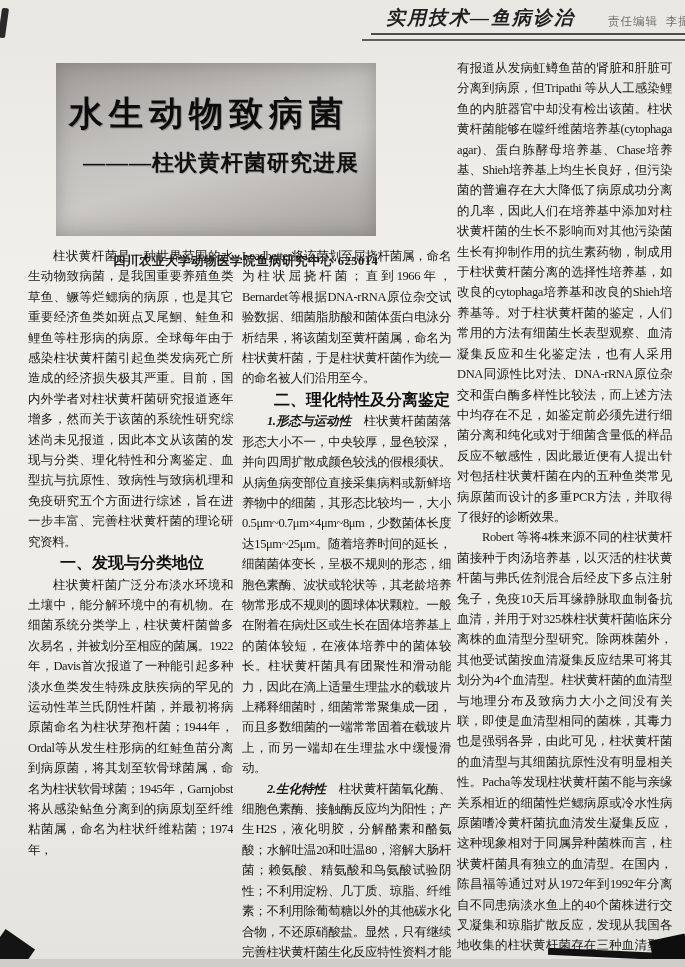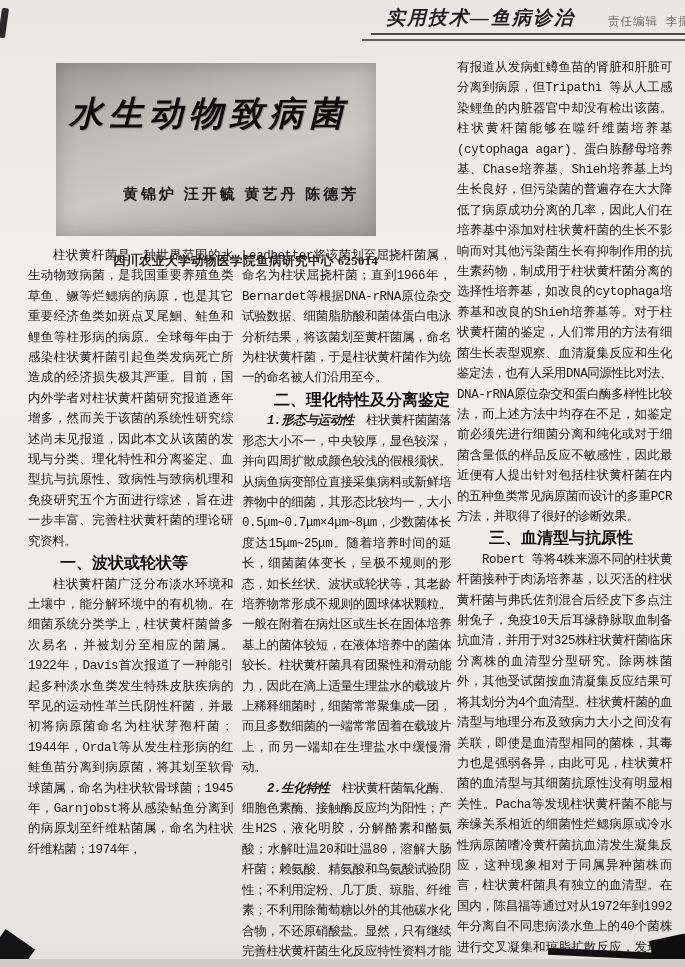--- a/index.html
+++ b/index.html
@@ -10,34 +10,34 @@
   .hdr-title{position:absolute;left:386px;top:5px;font-size:19px;font-weight:bold;font-style:italic;
              letter-spacing:2px;color:#1f1f1f;white-space:nowrap;}
   .hdr-editor{position:absolute;left:576px;top:14px;font-size:11.5px;color:#6f6e6a;letter-spacing:1px;white-space:nowrap;margin-left:32px;}
   .hdr-rule1{position:absolute;left:371px;top:33px;width:314px;height:2px;background:#4e4d4b;}
   .hdr-rule2{position:absolute;left:362px;top:39px;width:323px;height:2px;background:#615f5c;}
   
   .title-box{position:absolute;left:56px;top:63px;width:320px;height:173px;
              background:linear-gradient(165deg,#9f9c98 0%,#c3c1bd 38%,#cbc9c5 58%,#a6a39f 100%);
              box-shadow:inset 0 0 20px rgba(70,70,68,.35);}
   .title-main{position:absolute;left:13px;top:28px;font-size:34px;font-weight:900;letter-spacing:6px;
-              color:#0c0c0c;white-space:nowrap;text-shadow:1px 1px 0 rgba(0,0,0,.25);font-style:italic;}
+              color:#0c0c0c;white-space:nowrap;text-shadow:1px 1px 0 rgba(0,0,0,.25);}
   .title-sub{position:absolute;left:27px;top:85px;font-size:22px;font-weight:900;letter-spacing:1px;
              color:#101010;white-space:nowrap;text-shadow:.5px .5px 0 rgba(0,0,0,.2);}
   .title-authors{position:absolute;left:67px;top:122px;font-size:15px;font-weight:bold;letter-spacing:3px;
                  color:#161616;white-space:nowrap;}
   .title-affil{position:absolute;left:57px;top:147px;font-size:12.5px;font-weight:bold;letter-spacing:.5px;
                color:#1f1f1f;white-space:nowrap;margin-top:43px;}
   
   .col{position:absolute;overflow:hidden;font-size:12.5px;line-height:20.4px;letter-spacing:-.4px;
        text-align:justify;color:#191919;}
   #col1{left:28px;top:246px;width:205px;height:712px;}
   #col2{left:242px;top:246px;width:209px;height:712px;}
   #col3{left:457px;top:58px;width:215px;height:901px;}
-  .col p{margin:0;text-indent:2em;font-family:Liberation Mono, monospace;}
+  .col p{margin:0;text-indent:2em;}
   .col p.cont{text-indent:0;}
   .col h3{margin:0;font-size:16px;font-weight:bold;text-indent:2em;letter-spacing:0;line-height:22.5px;color:#0e0e0e;}
   .species{font-style:italic;letter-spacing:0;}
   .runin{font-weight:bold;font-style:italic;}
   
   .artifact{position:absolute;background:#1b1b1b;}
   .a-topleft{left:0;top:8px;width:7px;height:30px;transform:rotate(8deg);border-radius:2px;background:#2a2a2a;}
   .a-botleft{left:-8px;top:936px;width:36px;height:36px;transform:rotate(35deg);background:#141414;}
   .a-botline-l{left:0;top:960px;width:150px;height:5px;background:#1d1d1d;transform:rotate(-.5deg);}
   .a-botline-r{left:548px;top:951px;width:140px;height:7px;background:#121212;transform:rotate(2.6deg);}
@@ -48,41 +48,40 @@
 
 <div id="page">
 
   <div class="hdr-title">实用技术—鱼病诊治</div>
   <div class="hdr-editor"><span>责任编辑</span>&nbsp;&nbsp;<span>李振龙</span></div>
   <div class="hdr-rule1"></div>
   <div class="hdr-rule2"></div>
 
   <div class="title-box">
     <div class="title-main">水生动物致病菌</div>
-    <div class="title-authors">黄锦炉 汪开毓 黄艺丹 陈德芳</div>
+    <div class="title-sub">———柱状黄杆菌研究进展</div>
     <div class="title-affil">四川农业大学动物医学院鱼病研究中心 625014</div>
   </div>
 
   <div id="col1" class="col">
     <p>柱状黄杆菌是一种世界范围的水生动物致病菌，是我国重要养殖鱼类草鱼、鳜等烂鳃病的病原，也是其它重要经济鱼类如斑点叉尾鮰、鲑鱼和鲤鱼等柱形病的病原。全球每年由于感染柱状黄杆菌引起鱼类发病死亡所造成的经济损失极其严重。目前，国内外学者对柱状黄杆菌研究报道逐年增多，然而关于该菌的系统性研究综述尚未见报道，因此本文从该菌的发现与分类、理化特性和分离鉴定、血型抗与抗原性、致病性与致病机理和免疫研究五个方面进行综述，旨在进一步丰富、完善柱状黄杆菌的理论研究资料。</p>
-    <h3>一、波状或轮状等</h3>
+    <h3>一、发现与分类地位</h3>
     <p>柱状黄杆菌广泛分布淡水环境和土壤中，能分解环境中的有机物。在细菌系统分类学上，柱状黄杆菌曾多次易名，并被划分至相应的菌属。1922年，Davis首次报道了一种能引起多种淡水鱼类发生特殊皮肤疾病的罕见的运动性革兰氏阴性杆菌，并最初将病原菌命名为柱状芽孢杆菌；1944年，Ordal等从发生柱形病的红鲑鱼苗分离到病原菌，将其划至软骨球菌属，命名为柱状软骨球菌；1945年，Garnjobst将从感染鲇鱼分离到的病原划至纤维粘菌属，命名为柱状纤维粘菌；1974年，</p>
   </div>
 
   <div id="col2" class="col">
     <p class="cont">Leadbetter将该菌划至屈挠杆菌属，命名为柱状屈挠杆菌；直到1966年，Bernardet等根据DNA-rRNA原位杂交试验数据、细菌脂肪酸和菌体蛋白电泳分析结果，将该菌划至黄杆菌属，命名为柱状黄杆菌，于是柱状黄杆菌作为统一的命名被人们沿用至今。</p>
     <h3>二、理化特性及分离鉴定</h3>
-    <p><span class="runin">1.形态与运动性</span><span>　柱状黄杆菌菌落形态大小不一，中央较厚，显色较深，并向四周扩散成颜色较浅的假根须状。从病鱼病变部位直接采集病料或新鲜培养物中的细菌，其形态比较均一，大小0.5μm~0.7μm×4μm~8μm，少数菌体长度达15μm~25μm。随着培养时间的延长，细菌菌体变长，呈极不规则的形态，如长丝状、波状或轮状等，其老龄培养物常形成不规则的圆球体状颗粒。一般在附着在病灶区或生长在固体培养基上的菌体较短，在液体培养中的菌体较长。柱状黄杆菌具有团聚性和滑动能力，因此在滴上适量生理盐水的载玻片上稀释细菌时，细菌常常聚集成一团，而且多数细菌的一端常常固着在载玻片上，而另一端却在生理盐水中缓慢滑动。</span></p>
+    <p><span class="runin">1.形态与运动性</span><span>　柱状黄杆菌菌落形态大小不一，中央较厚，显色较深，并向四周扩散成颜色较浅的假根须状。从病鱼病变部位直接采集病料或新鲜培养物中的细菌，其形态比较均一，大小0.5μm~0.7μm×4μm~8μm，少数菌体长度达15μm~25μm。随着培养时间的延长，细菌菌体变长，呈极不规则的形态，细胞色素酶、波状或轮状等，其老龄培养物常形成不规则的圆球体状颗粒。一般在附着在病灶区或生长在固体培养基上的菌体较短，在液体培养中的菌体较长。柱状黄杆菌具有团聚性和滑动能力，因此在滴上适量生理盐水的载玻片上稀释细菌时，细菌常常聚集成一团，而且多数细菌的一端常常固着在载玻片上，而另一端却在生理盐水中缓慢滑动。</span></p>
     <p><span class="runin">2.生化特性</span><span>　柱状黄杆菌氧化酶、细胞色素酶、接触酶反应均为阳性；产生H2S，液化明胶，分解酪素和酪氨酸；水解吐温20和吐温80，溶解大肠杆菌；赖氨酸、精氨酸和鸟氨酸试验阴性；不利用淀粉、几丁质、琼脂、纤维素；不利用除葡萄糖以外的其他碳水化合物，不还原硝酸盐。显然，只有继续完善柱状黄杆菌生化反应特性资料才能使人们更全面的了解该菌的生化特性。</span></p>
 
   </div>
 
   <div id="col3" class="col">
     <p class="cont">有报道从发病虹鳟鱼苗的肾脏和肝脏可分离到病原，但Tripathi 等从人工感染鲤鱼的内脏器官中却没有检出该菌。柱状黄杆菌能够在噬纤维菌培养基(cytophaga agar)、蛋白胨酵母培养基、Chase培养基、Shieh培养基上均生长良好，但污染菌的普遍存在大大降低了病原成功分离的几率，因此人们在培养基中添加对柱状黄杆菌的生长不影响而对其他污染菌生长有抑制作用的抗生素药物，制成用于柱状黄杆菌分离的选择性培养基，如改良的cytophaga培养基和改良的Shieh培养基等。对于柱状黄杆菌的鉴定，人们常用的方法有细菌生长表型观察、血清凝集反应和生化鉴定法，也有人采用DNA同源性比对法、DNA-rRNA原位杂交和蛋白酶多样性比较法，而上述方法中均存在不足，如鉴定前必须先进行细菌分离和纯化或对于细菌含量低的样品反应不敏感性，因此最近便有人提出针对包括柱状黄杆菌在内的五种鱼类常见病原菌而设计的多重PCR方法，并取得了很好的诊断效果。</p>
-    <h3>三、血清型与抗原性</h3>
     <p>Robert 等将4株来源不同的柱状黄杆菌接种于肉汤培养基，以灭活的柱状黄杆菌与弗氏佐剂混合后经皮下多点注射兔子，免疫10天后耳缘静脉取血制备抗血清，并用于对325株柱状黄杆菌临床分离株的血清型分型研究。除两株菌外，其他受试菌按血清凝集反应结果可将其划分为4个血清型。柱状黄杆菌的血清型与地理分布及致病力大小之间没有关联，即使是血清型相同的菌株，其毒力也是强弱各异，由此可见，柱状黄杆菌的血清型与其细菌抗原性没有明显相关性。Pacha等发现柱状黄杆菌不能与亲缘关系相近的细菌性烂鳃病原或冷水性病原菌嗜冷黄杆菌抗血清发生凝集反应，这种现象相对于同属异种菌株而言，柱状黄杆菌具有独立的血清型。在国内，陈昌福等通过对从1972年到1992年分离自不同患病淡水鱼上的40个菌株进行交叉凝集和琼脂扩散反应，发现从我国各地收集的柱状黄杆菌存在三种血清型，即：GR-1、GR-2及GR-3，但关于这三种血清型的菌株与其抗原性之间内在关系</p>
   </div>
 
   <div class="artifact a-topleft"></div>
   <div class="artifact a-botleft"></div>
   <div class="artifact a-botline-l"></div>
   <div class="artifact a-botline-r"></div>
   <div class="artifact a-botright"></div>
 
 </div>

